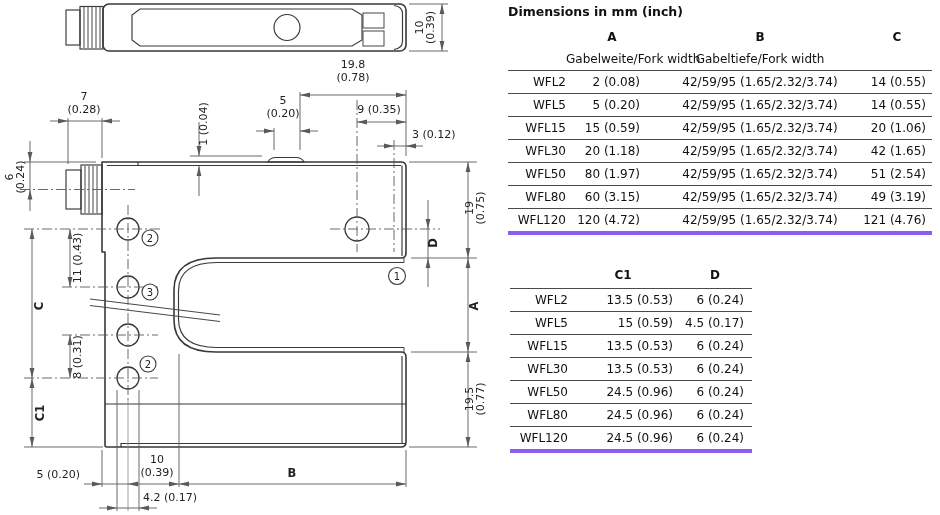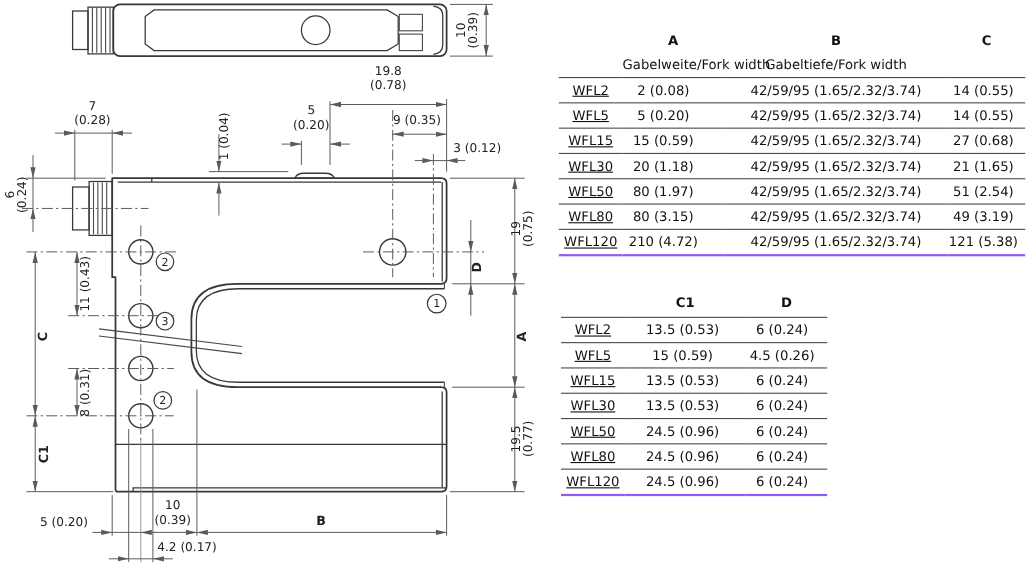--- a/index.html
+++ b/index.html
@@ -25,22 +25,22 @@
   
   .panel { position:absolute; left:500px; top:0; width:440px; height:515px; color:#111; }
   .ttl { position:absolute; left:8px; top:4px; font-size:12.5px; font-weight:700; white-space:nowrap; }
   table { border-collapse:collapse; table-layout:fixed; }
   .t1 { position:absolute; left:8px;  top:26px;  width:424px; }
   .t2 { position:absolute; left:10px; top:262px; width:242px; }
   th,td { font-size:12px; padding:0; height:22px; line-height:14px; vertical-align:middle; white-space:nowrap; }
   th { font-weight:700; }
   .t2 thead th { height:26px; }
   .t1 tbody td, .t2 tbody td { border-top:1px solid #4a4a4a; }
-  .t1 tbody tr:last-child td, .t2 tbody tr:last-child td { border-bottom:2px solid #8b5cf6; }
-  .al { text-align:center;text-decoration:underline; }  .ac { text-align:center; }  .ar { text-align:center; }
+  .t1 tbody tr:last-child td, .t2 tbody tr:last-child td { border-bottom:4px solid #8b5cf6; }
+  .al { text-align:right; }  .ac { text-align:center; }  .ar { text-align:right; }
   .pa  { padding-right:18px; }
   .pc  { padding-right:6px;  }
   .pc1 { padding-right:5px;margin-top:24px;  }
   .pd  { padding-right:8px;  }
 </style>
 </head>
 <body>
 
 <svg id="draw" width="500" height="515" viewBox="0 0 500 515">
   <defs>
@@ -240,20 +240,21 @@
     <text class="bld" x="292" y="477" text-anchor="middle">B</text>
 
     <line class="dim" x1="117" y1="508" x2="139" y2="508"></line>
     <line class="dim ae" x1="99" y1="508" x2="117" y2="508"></line>
     <line class="dim ae" x1="157" y1="508" x2="139" y2="508"></line>
     <text x="143" y="501" text-anchor="start">4.2 (0.17)</text>
   </g>
 </svg>
 
 <div class="panel">
+  <div class="ttl">Dimensions in mm (inch)</div>
 
   <table class="t1">
     <colgroup>
         <col style="width:58px">
         <col style="width:92px">
         <col style="width:204px">
         <col style="width:70px">
       </colgroup>
     <thead>
       <tr>
@@ -279,45 +280,45 @@
       <tr>
         <td class="al">WFL5</td>
         <td class="ar pa">5 (0.20)</td>
         <td class="ac">42/59/95 (1.65/2.32/3.74)</td>
         <td class="ar pc">14 (0.55)</td>
       </tr>
       <tr>
         <td class="al">WFL15</td>
         <td class="ar pa">15 (0.59)</td>
         <td class="ac">42/59/95 (1.65/2.32/3.74)</td>
-        <td class="ar pc">27 (0.68)</td>
+        <td class="ar pc">20 (1.06)</td>
       </tr>
       <tr>
         <td class="al">WFL30</td>
         <td class="ar pa">20 (1.18)</td>
         <td class="ac">42/59/95 (1.65/2.32/3.74)</td>
-        <td class="ar pc">21 (1.65)</td>
+        <td class="ar pc">42 (1.65)</td>
       </tr>
       <tr>
         <td class="al">WFL50</td>
         <td class="ar pa">80 (1.97)</td>
         <td class="ac">42/59/95 (1.65/2.32/3.74)</td>
         <td class="ar pc">51 (2.54)</td>
       </tr>
       <tr>
         <td class="al">WFL80</td>
-        <td class="ar pa">80 (3.15)</td>
+        <td class="ar pa">60 (3.15)</td>
         <td class="ac">42/59/95 (1.65/2.32/3.74)</td>
         <td class="ar pc">49 (3.19)</td>
       </tr>
       <tr>
         <td class="al">WFL120</td>
-        <td class="ar pa">210 (4.72)</td>
-        <td class="ac">42/59/95 (1.65/2.32/3.74)</td>
-        <td class="ar pc">121 (5.38)</td>
+        <td class="ar pa">120 (4.72)</td>
+        <td class="ac">42/59/95 (1.65/2.32/3.74)</td>
+        <td class="ar pc">121 (4.76)</td>
       </tr>
     </tbody>
   </table>
 
   <table class="t2">
     <colgroup>
         <col style="width:58px">
         <col style="width:110px">
         <col style="width:74px">
       </colgroup>
@@ -330,21 +331,21 @@
     </thead>
     <tbody>
       <tr>
         <td class="al">WFL2</td>
         <td class="ar pc1">13.5 (0.53)</td>
         <td class="ar pd">6 (0.24)</td>
       </tr>
       <tr>
         <td class="al">WFL5</td>
         <td class="ar pc1">15 (0.59)</td>
-        <td class="ar pd">4.5 (0.26)</td>
+        <td class="ar pd">4.5 (0.17)</td>
       </tr>
       <tr>
         <td class="al">WFL15</td>
         <td class="ar pc1">13.5 (0.53)</td>
         <td class="ar pd">6 (0.24)</td>
       </tr>
       <tr>
         <td class="al">WFL30</td>
         <td class="ar pc1">13.5 (0.53)</td>
         <td class="ar pd">6 (0.24)</td>

